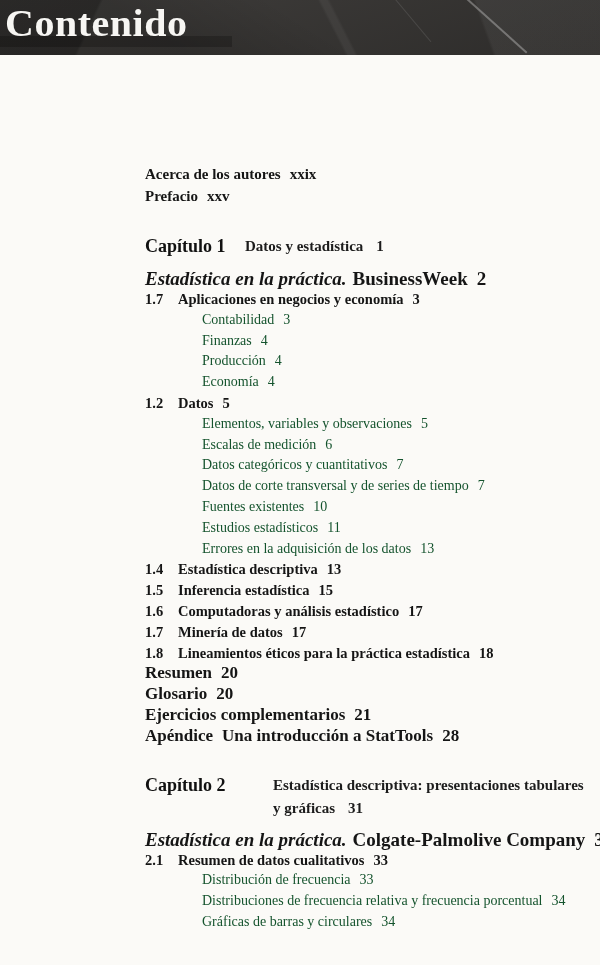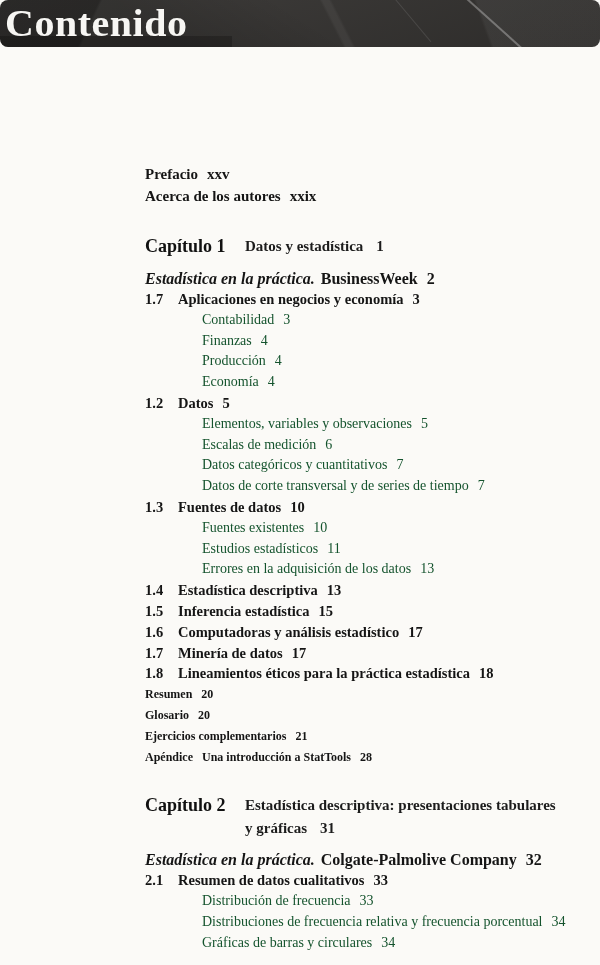--- a/index.html
+++ b/index.html
@@ -7,30 +7,29 @@
   body {
     position:relative;
     font-family:"Liberation Serif","DejaVu Serif",serif;
     background:#fbfaf7;
     color:#151515;
     overflow:hidden;
   }
 
   
   .banner {
-    position:absolute; top:0; left:0; width:600px; height:47px;
+    position:absolute; top:0; left:0; width:600px; height:55px;
     background:
       linear-gradient(63deg, transparent 55%, rgba(255,255,255,0.05) 55.5%, rgba(255,255,255,0.05) 56.5%, transparent 57%),
       linear-gradient(115deg, rgba(0,0,0,0.22) 0 16%, transparent 16.5%),
       linear-gradient(250deg, rgba(255,255,255,0.05) 0 20%, transparent 20.5%),
       linear-gradient(32deg, rgba(0,0,0,0.16) 0 28%, transparent 52%),
       linear-gradient(160deg, rgba(255,255,255,0.05), rgba(0,0,0,0.16)),
       #363432;
     overflow:hidden;
-    border-radius:8px;
   }
   .banner::before {       
     content:""; position:absolute; left:0; top:36px; width:232px; height:11px;
     background:rgba(0,0,0,0.22);
   }
   .banner-streak {        
     position:absolute; left:496px; top:-14px; width:2px; height:80px;
     background:rgba(255,255,255,0.30);
     transform:rotate(-48deg);
   }
@@ -46,68 +45,67 @@
   }
 
   
   .toc { position:absolute; left:145px; top:163px; width:455px; }
 
   .fm   { font-size:15px; font-weight:700; line-height:22px; white-space:nowrap; }
 
   .chapter { margin-top:27px; line-height:24px; white-space:nowrap; }
   .chap-label { display:inline-block; width:100px; font-size:18px; font-weight:700; color:#111; }
   .chap-title { display:inline-block; vertical-align:top; font-size:15px; font-weight:600; color:#1c1c1c; }
-  .chapter2 .chap-title .tline { display:block; line-height:23px; white-space:nowrap; }
+  .chapter2 .chap-title .tline { display:block; line-height:23px; white-space:nowrap;margin-left:28px; }
   .chapter2 { line-height:23px; }
 
-  .practice { margin-top:9px; font-size:16px; font-weight:700; line-height:21px; white-space:nowrap; }
+  .practice { margin-top:9px; font-size:19px; font-weight:700; line-height:21px; white-space:nowrap; }
   .practice .serie { font-style:italic; }
   .practice .comp  { margin-left:6px; }
 
   .row  { line-height:20.8px; white-space:nowrap; }
   .sec  { font-size:14.5px; font-weight:700; }
   .num  { display:inline-block; width:33px; }
   .sub  { font-size:14px; padding-left:57px; color:#14532d; }
-  .back { font-size:12px; font-weight:700; }
+  .back { font-size:17px; font-weight:700; }
   .app-t { margin-left:9px; }
 
   .pg { margin-left:9px; }
   .chap-pg { margin-left:13px; font-weight:700; }
 </style>
 </head>
 <body>
 
 <div class="banner">
   <div class="banner-streak"></div>
   <div class="banner-streak2"></div>
   <h1 class="banner-title">Contenido</h1>
 </div>
 
 <div class="toc">
 
+  <div class="fm"><span>Acerca de los autores</span><span class="pg">xxix</span></div>
   <div class="fm"><span>Prefacio</span><span class="pg">xxv</span></div>
-  <div class="fm"><span>Acerca de los autores</span><span class="pg">xxix</span></div>
 
   <div class="chapter"><span class="chap-label">Capítulo 1</span><span class="chap-title"><span>Datos y estadística</span><span class="chap-pg">1</span></span></div>
 
   <div class="practice"><span class="serie">Estadística en la práctica.</span><span class="comp">BusinessWeek</span><span class="pg">2</span></div>
 
   <div class="row sec"><span class="num">1.7</span><span>Aplicaciones en negocios y economía</span><span class="pg">3</span></div>
   <div class="row sub"><span>Contabilidad</span><span class="pg">3</span></div>
   <div class="row sub"><span>Finanzas</span><span class="pg">4</span></div>
   <div class="row sub"><span>Producción</span><span class="pg">4</span></div>
   <div class="row sub"><span>Economía</span><span class="pg">4</span></div>
 
   <div class="row sec"><span class="num">1.2</span><span>Datos</span><span class="pg">5</span></div>
   <div class="row sub"><span>Elementos, variables y observaciones</span><span class="pg">5</span></div>
   <div class="row sub"><span>Escalas de medición</span><span class="pg">6</span></div>
   <div class="row sub"><span>Datos categóricos y cuantitativos</span><span class="pg">7</span></div>
   <div class="row sub"><span>Datos de corte transversal y de series de tiempo</span><span class="pg">7</span></div>
 
-  <div class="row sec"><span class="num">1.3</span><span>Fuentes de datos</span><span class="pg">10</span></div>
   <div class="row sub"><span>Fuentes existentes</span><span class="pg">10</span></div>
   <div class="row sub"><span>Estudios estadísticos</span><span class="pg">11</span></div>
   <div class="row sub"><span>Errores en la adquisición de los datos</span><span class="pg">13</span></div>
 
   <div class="row sec"><span class="num">1.4</span><span>Estadística descriptiva</span><span class="pg">13</span></div>
   <div class="row sec"><span class="num">1.5</span><span>Inferencia estadística</span><span class="pg">15</span></div>
   <div class="row sec"><span class="num">1.6</span><span>Computadoras y análisis estadístico</span><span class="pg">17</span></div>
   <div class="row sec"><span class="num">1.7</span><span>Minería de datos</span><span class="pg">17</span></div>
   <div class="row sec"><span class="num">1.8</span><span>Lineamientos éticos para la práctica estadística</span><span class="pg">18</span></div>
 

